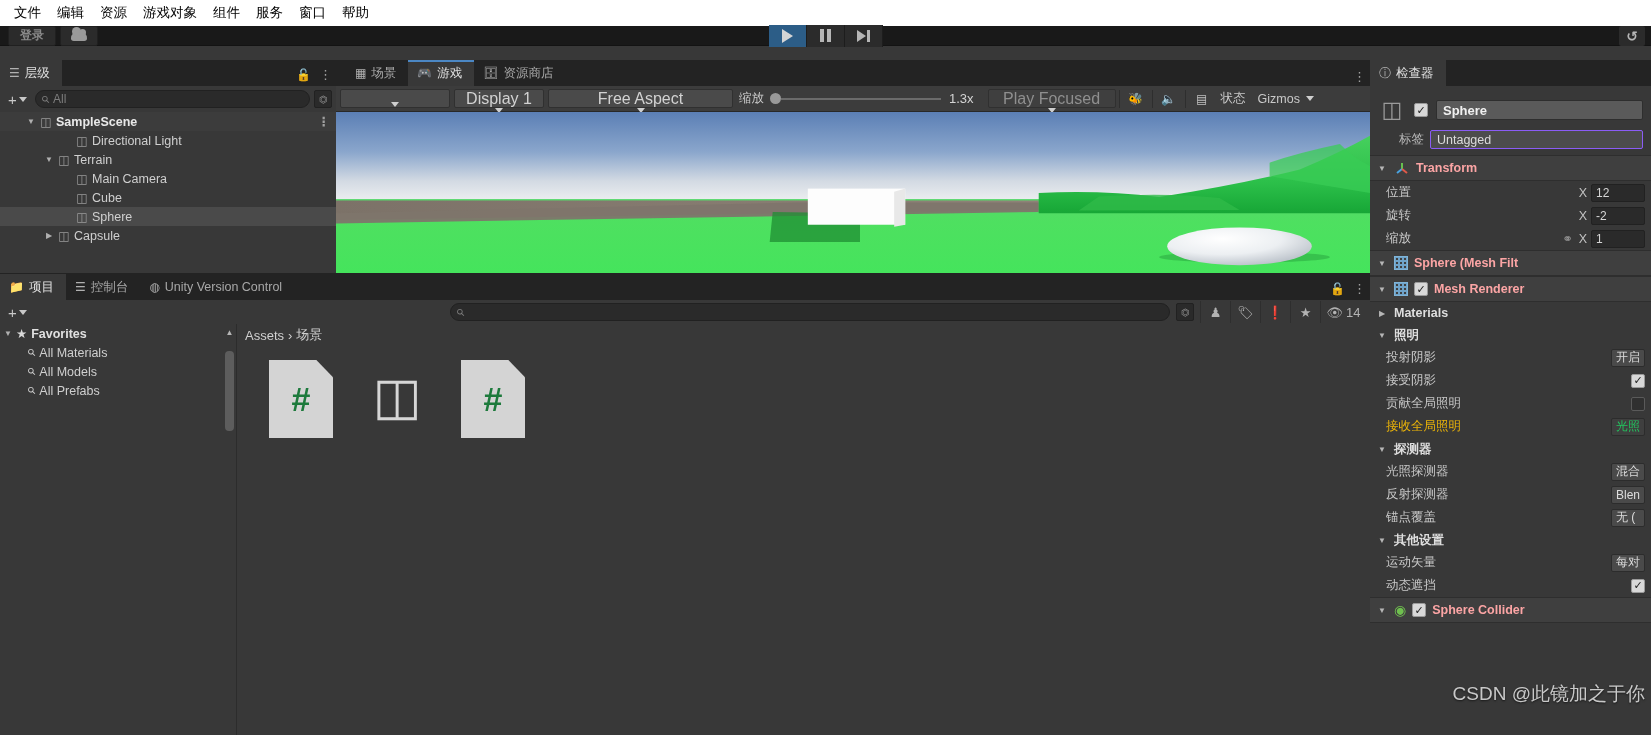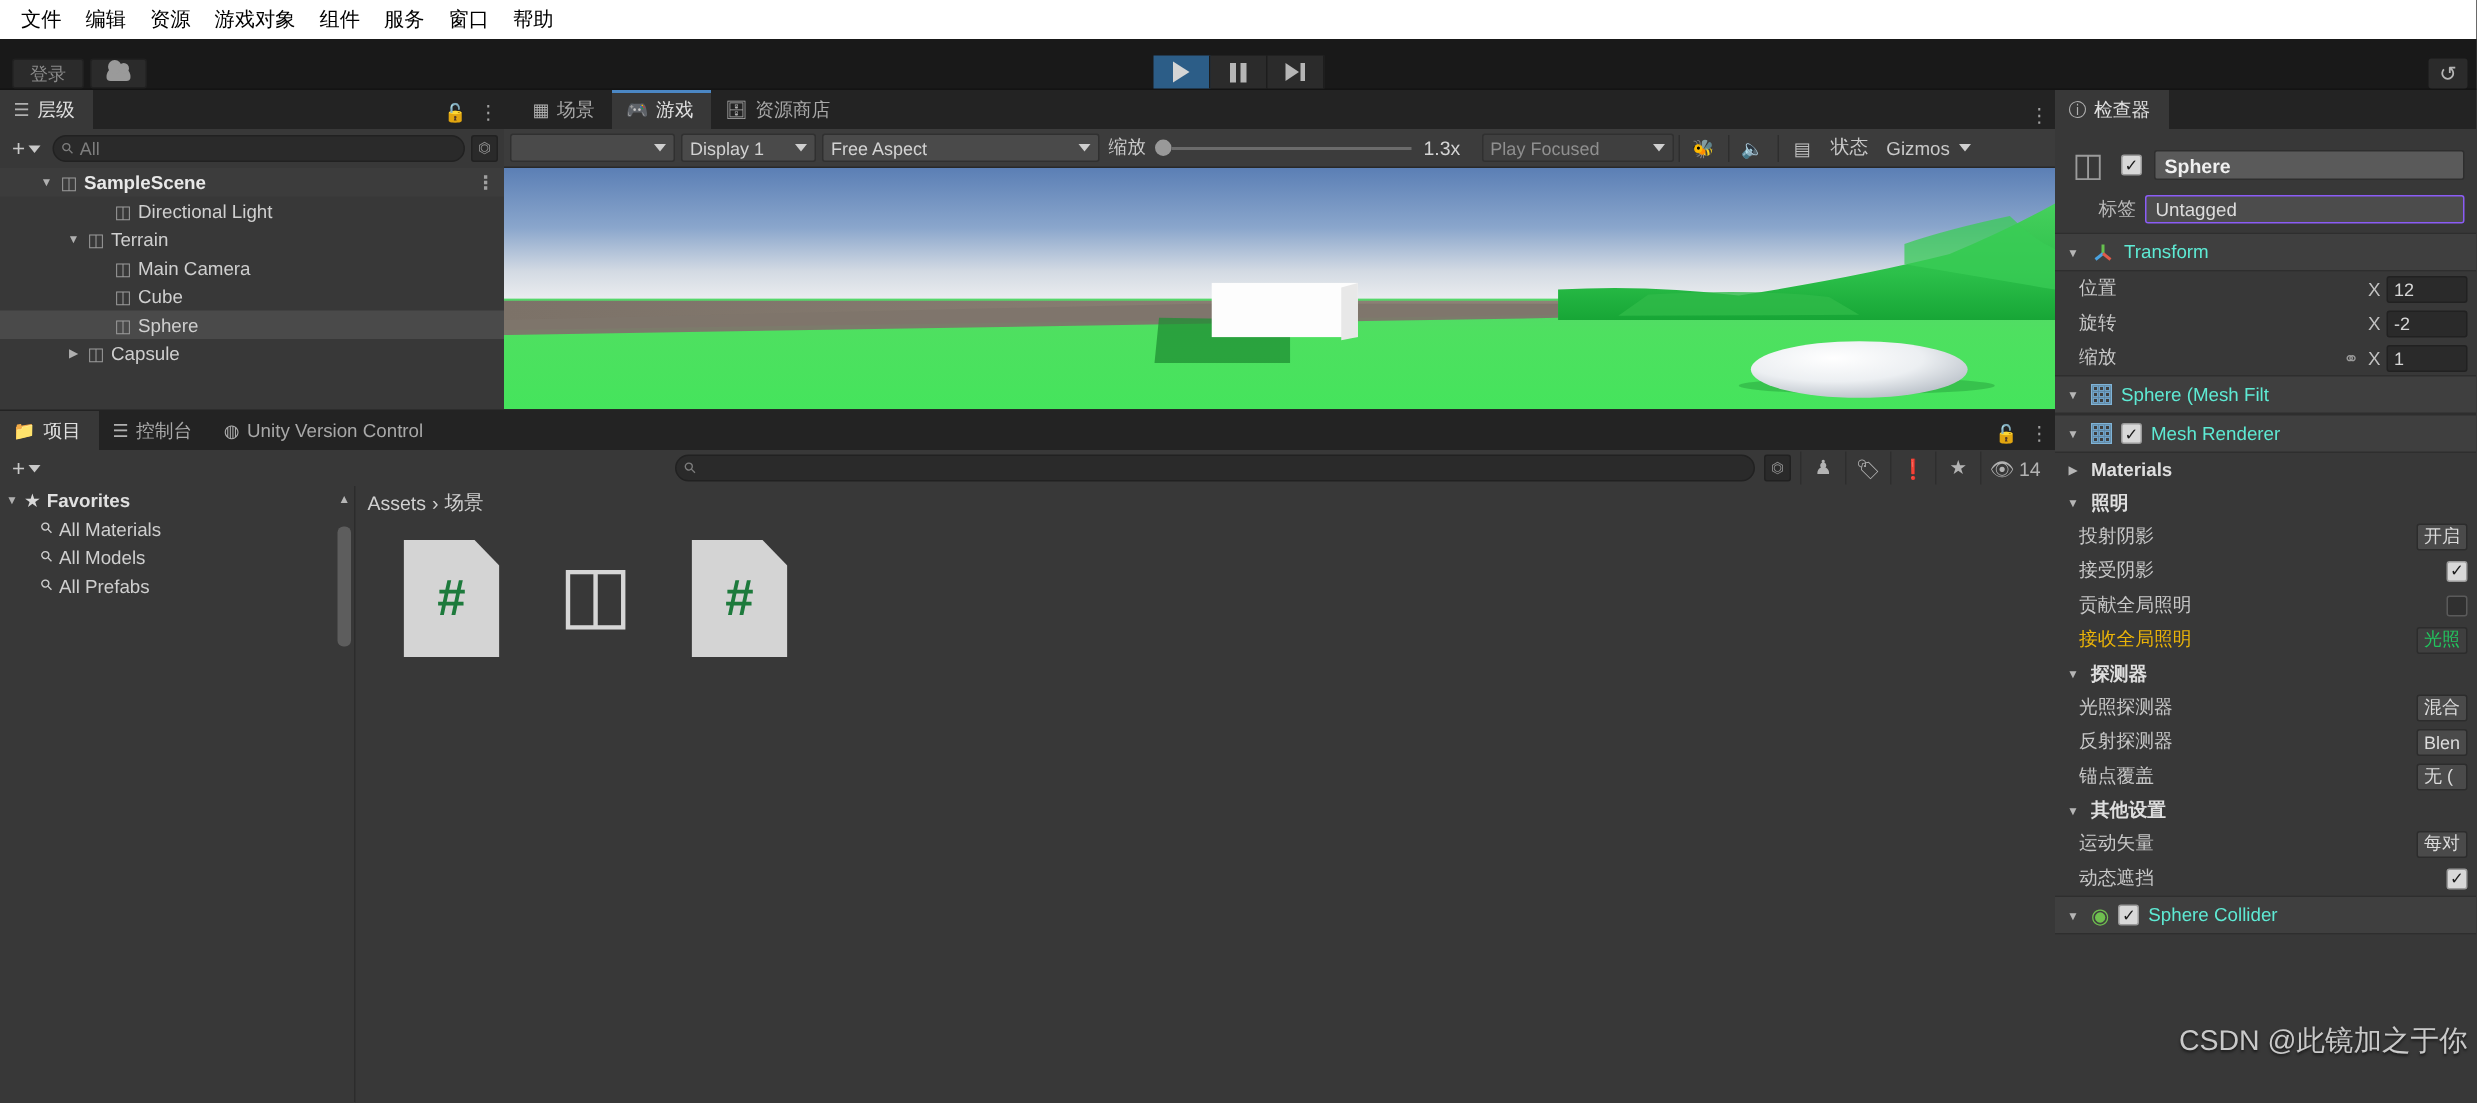--- a/index.html
+++ b/index.html
@@ -13,23 +13,24 @@
     position: relative;
   }
   .menubar {
     height: 26px; background: #fff; color: #000;
     display: flex; align-items: center; padding-left: 6px;
     font-size: 13.5px;
   }
   .menubar .mi { padding: 0 8px; cursor: default; white-space: nowrap; }
 
   .toolbar {
-    height: 34px; background: #191919;
-    display: flex; align-items: flex-end; position: relative;
+    height: 20px; background: #191919;
+    display: flex; align-items: center; position: relative;
     border-bottom: 1px solid #131313;
+    font-weight: bold;
   }
   .tb-left { display: flex; align-items: center; padding-left: 8px; gap: 4px; }
   .tb-btn {
     height: 20px; min-width: 48px; background: #2b2b2b; border: 1px solid #202020;
     border-radius: 2px; color: #8a8a8a; display: flex; align-items: center;
     justify-content: center; font-size: 12px; padding: 0 10px;
   }
   .tb-btn.cloud { min-width: 38px; }
   .cloud-icon {
     width: 16px; height: 10px; background: #9a9a9a;
@@ -113,21 +114,21 @@
 
   
   #gameview {
     position: absolute; left: 336px; right: 281px; top: 0; bottom: 462px;
     background: #383838; display: flex; flex-direction: column;
   }
   .gv-toolbar { height: 26px; background: #3c3c3c; display: flex; align-items: center;
     gap: 0; padding: 0 4px; border-bottom: 1px solid #282828; }
   .dd { height: 19px; background: #4a4a4a; border: 1px solid #303030; border-radius: 2px;
     display: flex; align-items: center; justify-content: space-between; padding: 0 5px;
-    color: #d2d2d2; font-size: 12px; gap: 0; }
+    color: #d2d2d2; font-size: 16px; gap: 0; flex-direction: column; }
   .dd.empty { width: 110px; }
   .dd .cd { width:0;height:0;border-left:4px solid transparent;border-right:4px solid transparent;
     border-top:5px solid #cfcfcf; }
   .gv-label { padding: 0 6px; color: #c9c9c9; font-size: 12.5px; }
   .slider { display: flex; align-items: center; gap: 0; }
   .slider .knob { width: 11px; height: 11px; border-radius: 50%; background: #999; }
   .slider .track { width: 160px; height: 2px; background: #6b6b6b; }
   .zoomval { color: #d4d4d4; font-size: 13px; padding: 0 8px; }
   .sep { width: 1px; height: 18px; background: #2e2e2e; margin: 0 3px; }
   .icon-btn { width: 26px; height: 20px; display:flex; align-items:center;
@@ -151,21 +152,21 @@
     border-radius: 2px; color: #f0f0f0; font-weight: bold; font-size: 13px;
     display:flex; align-items:center; padding: 0 6px; }
   .tagrow { display: flex; align-items: center; padding: 2px 8px 6px 8px; gap: 6px; }
   .tagrow .lab { color: #b9b9b9; font-size: 12.5px; width: 46px; text-align: right; }
   .tagdd { flex: 1; height: 19px; background: #4c4c4c; border: 1px solid #8b5cf6;
     border-radius: 2px; color: #dcdcdc; font-size: 12.5px; display:flex;
     align-items:center; padding: 0 6px; }
   .insp-body { flex: 1; overflow: hidden; }
   .comp-header { height: 26px; background: #3f3f3f; display: flex; align-items: center;
     gap: 6px; padding: 0 6px; border-top: 1px solid #2e2e2e; border-bottom: 1px solid #2e2e2e; }
-  .comp-header .nm { font-weight: normal; color: #5eead4; font-size: 12.5px; }
+  .comp-header .nm { font-weight: bold; color: #fca5a5; font-size: 12.5px; }
   .foldarrow { width: 12px; text-align: center; color: #b6b6b6; font-size: 8px; }
   .row { height: 23px; display: flex; align-items: center; padding: 0 6px 0 16px;
     font-size: 12.5px; color: #c8c8c8; }
   .row .lab { flex: 1; }
   .row .lab.dim { color: #eab308; }
   .row .ax { color: #c2c2c2; padding-right: 4px; }
   .fld { height: 18px; background: #2a2a2a; border: 1px solid #212121; border-radius: 2px;
     color: #d6d6d6; display: flex; align-items: center; padding: 0 4px; font-size: 12px; }
   .fld.num { width: 54px; }
   .objfield { height: 18px; background: #4a4a4a; border: 1px solid #2c2c2c; border-radius: 2px;

